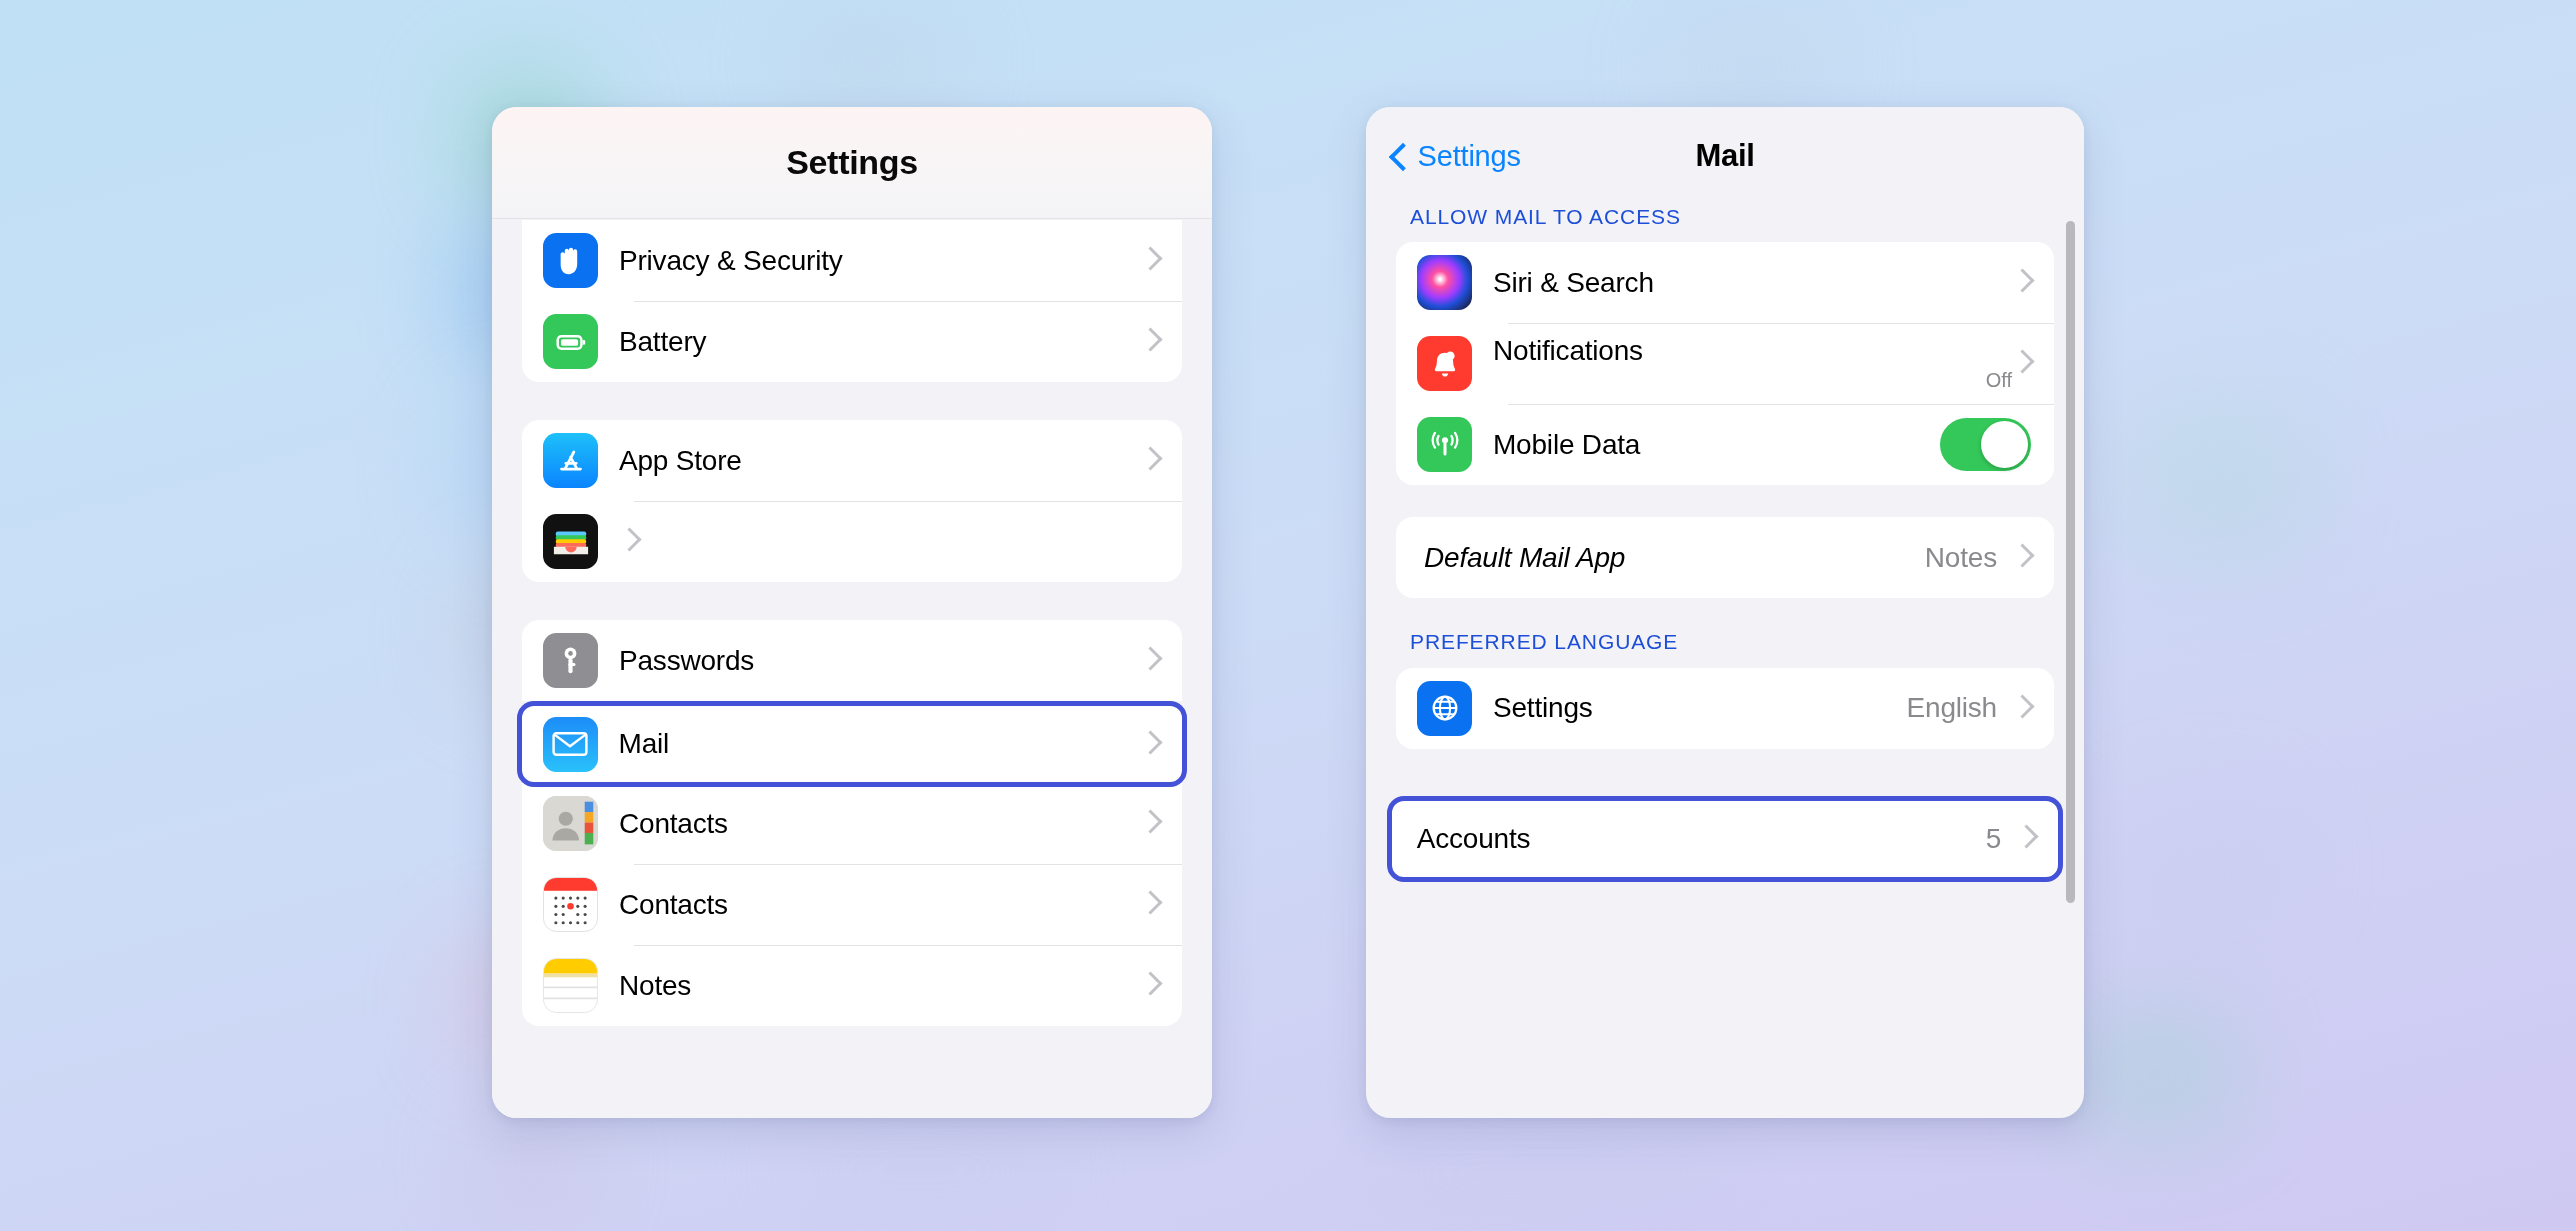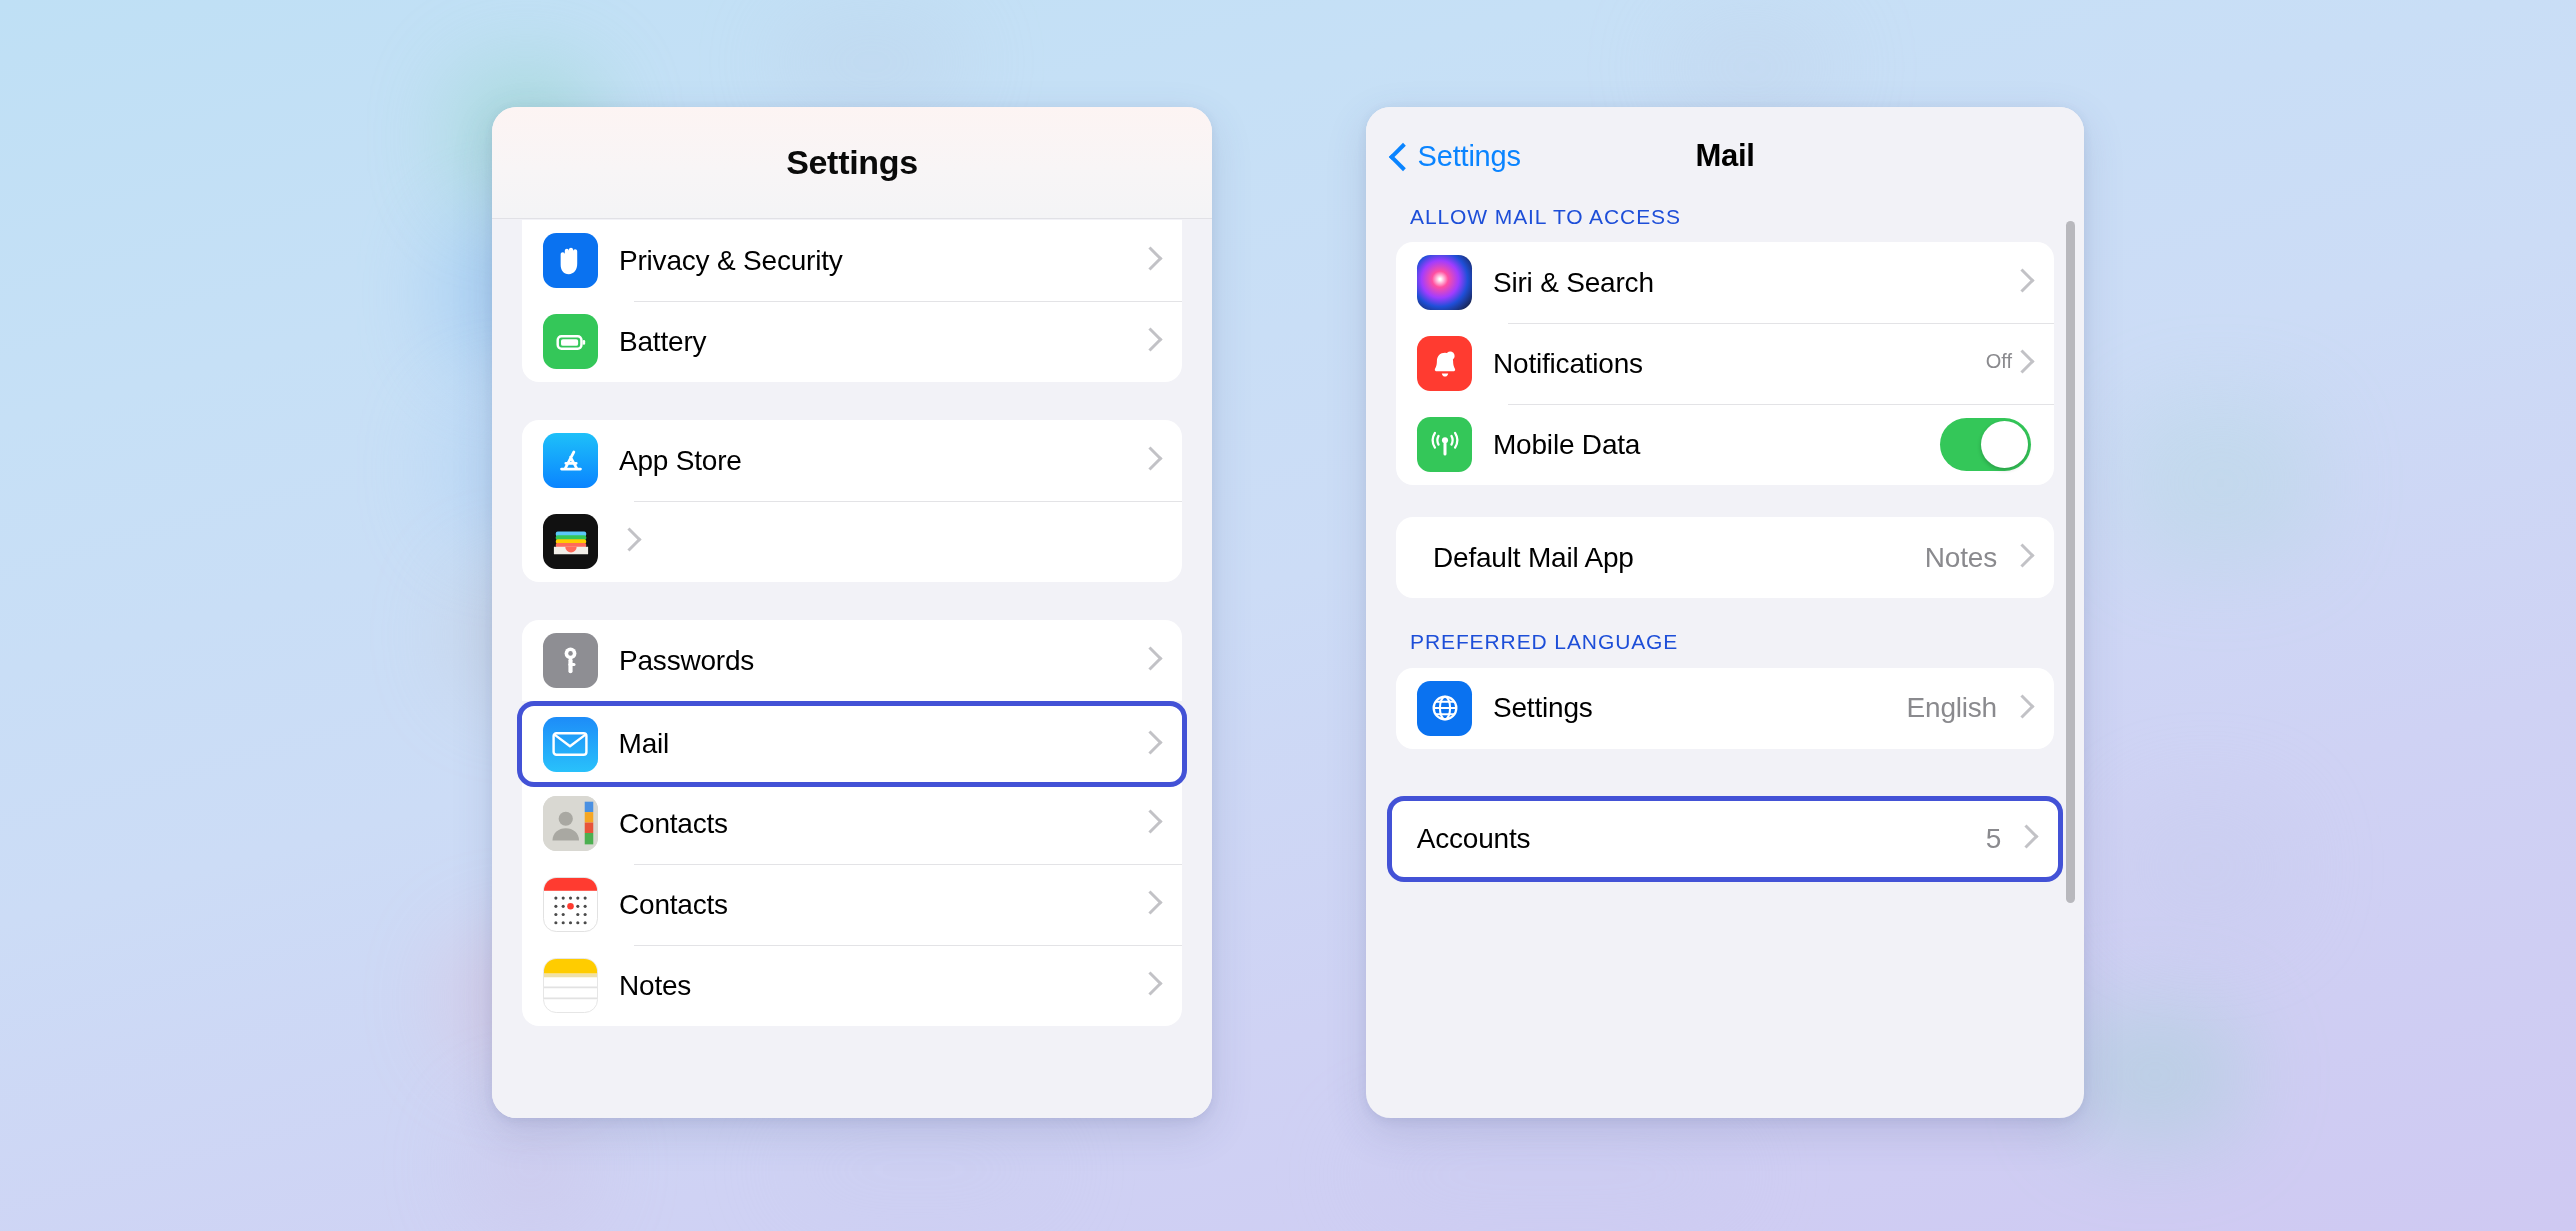--- a/index.html
+++ b/index.html
@@ -61,21 +61,21 @@
   .gap { height: 38px; }
 
   .row { display: flex; align-items: center; height: 81px; padding-left: 21px; padding-right: 23px; position: relative; }
   .row + .row::before {
     content: ""; position: absolute; left: 112px; right: 0; top: 0; height: 0.9px; background: #e3e3e6;
   }
   .row-label { font-size: 28px; color: #000; letter-spacing: -0.2px; flex: 1; }
   .row-label.nopad { margin-left: 0; }
   .row-value { font-size: 28px; color: #8a8a8e; margin-right: 15px; letter-spacing: -0.2px; }
   .row-sub { font-size: 20px; color: #8a8a8e; margin-top: 1.9px; text-align: right; }
-  .row-text-block { flex: 1; display: flex; justify-content: center; }
+  .row-text-block { flex: 1; display: flex; flex-direction: column; justify-content: center; }
 
   .chev { width: 19px; height: 32px; position: relative; flex: none; }
   .chev::before {
     content: ""; position: absolute; left: 1.9px; top: 5.7px; width: 14px; height: 14px;
     border-right: 3.8px solid #c2c2c6; border-top: 3.8px solid #c2c2c6;
     transform: rotate(45deg);
   }
 
   
   .ic { width: 55px; height: 55px; border-radius: 13.3px; flex: none; margin-right: 21px;
@@ -364,21 +364,21 @@
       <div class="toggle">
         <div class="knob"></div>
       </div>
     </div>
   </div>
 
   <div class="sec-gap"></div>
 
   <div class="group">
     <div class="row">
-      <div class="row-label nopad" style="margin-left:16px;">Default Mail App</div>
+      <div class="row-label nopad" style="margin-left:7px;font-style:italic;">Default Mail App</div>
       <div class="row-value">Notes</div>
       <div class="chev"></div>
     </div>
   </div>
 
   <div class="sec-gap"></div>
 
   <div class="section-head">PREFERRED LANGUAGE</div>
   <div class="group">
     <div class="row">

